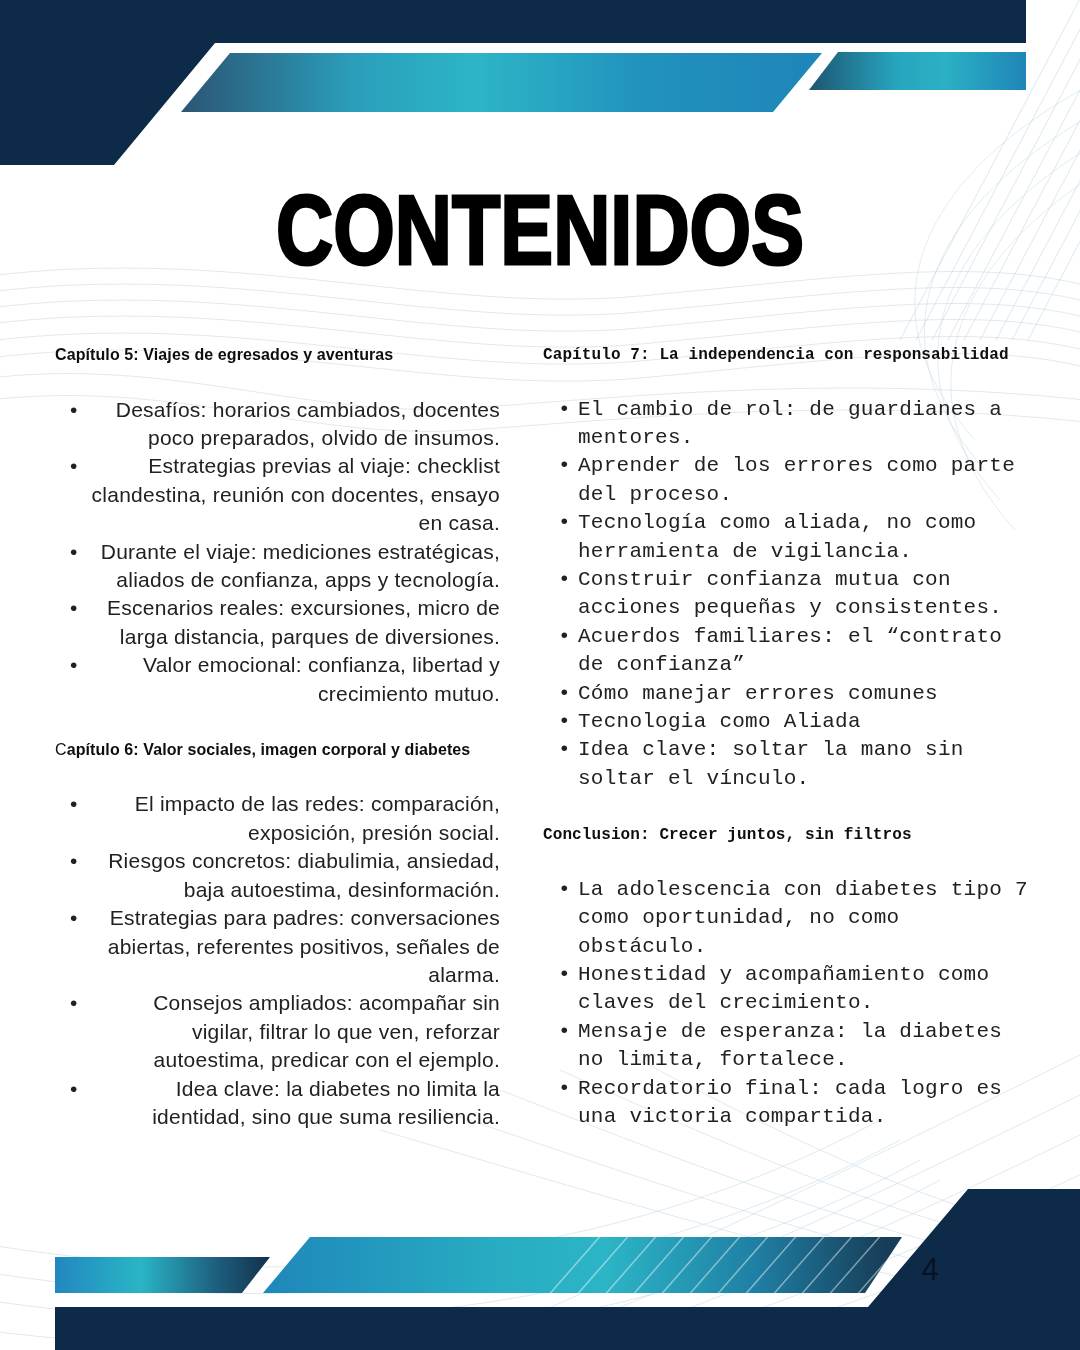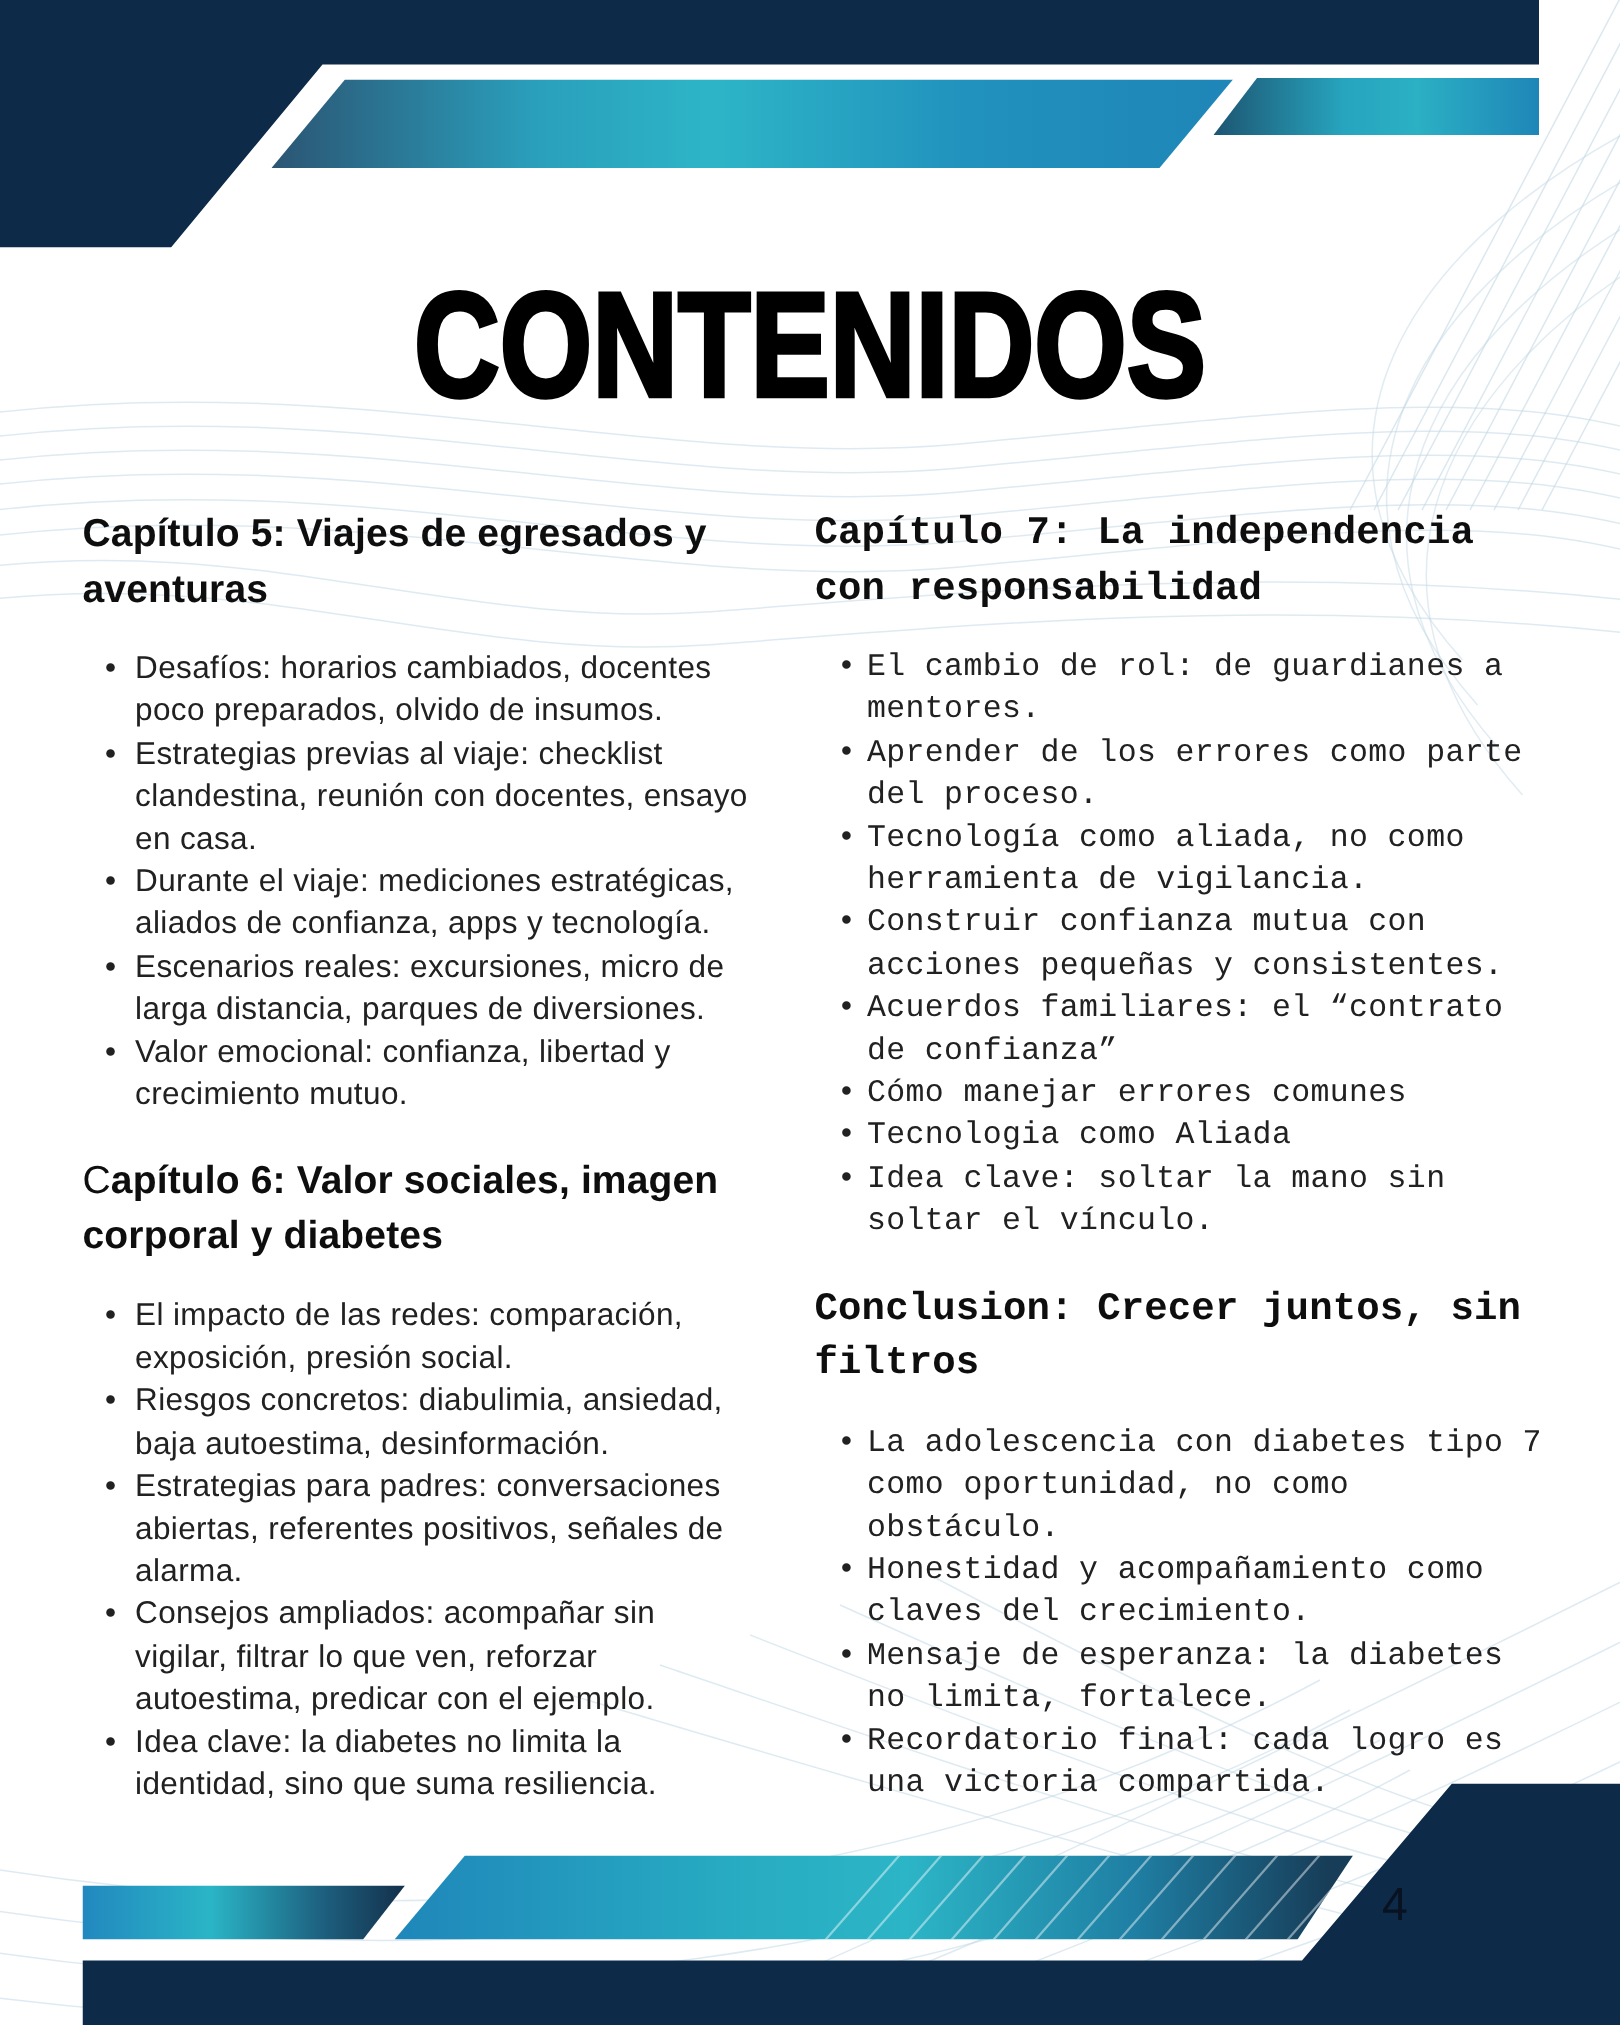--- a/index.html
+++ b/index.html
@@ -44,28 +44,28 @@
     -webkit-text-stroke:3px #000;letter-spacing:0px;
     transform:scaleX(.8);transform-origin:50% 50%;
     z-index:4;
   }
 
   
   .col{position:absolute;top:337px;z-index:4;color:#1d1d1d;}
   .col-left{left:55px;width:460px;}
   .col-right{left:543px;width:500px;font-family:Liberation Mono, monospace;}
   .col h3{
-    margin:0;font-size:26px;line-height:36.5px;font-weight:700;color:#0e0e0e;
+    margin:0;font-size:16px;line-height:36.5px;font-weight:700;color:#0e0e0e;
     letter-spacing:.1px;
   }
   .col h3 .light{font-weight:400;}
   .col ul{
     list-style:none;margin:22px 0 24px 0;padding:0 0 0 35px;
   }
-  .col-left ul{width:410px;}
+  .col-left ul{width:410px;text-align:right;}
   .col-right ul{width:455px;}
   .col li{
     position:relative;font-size:21px;line-height:28.4px;color:#212121;
     letter-spacing:.012em;
   }
   .col li::before{
     content:"\2022";position:absolute;left:-20px;top:0;color:#212121;
   }
 
   

